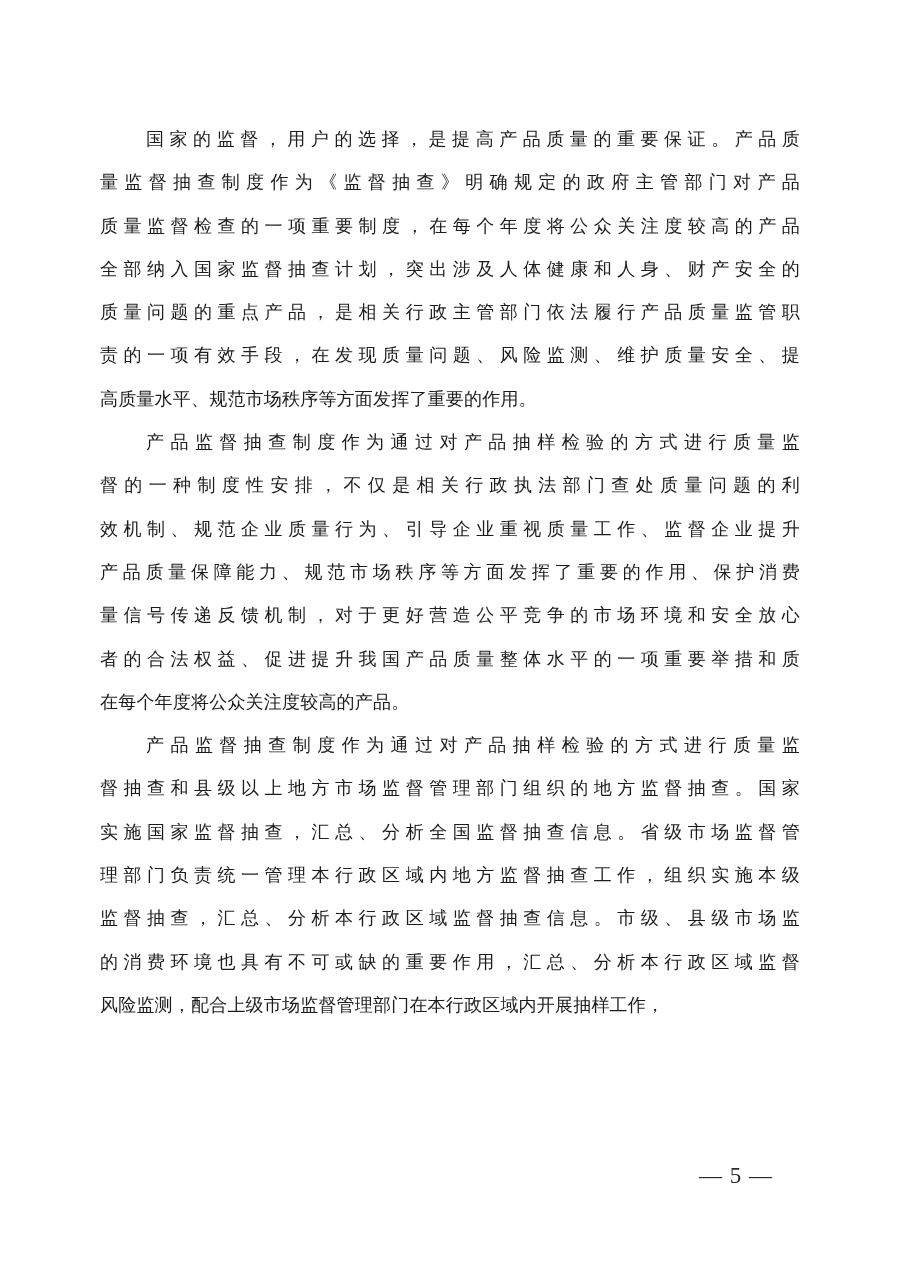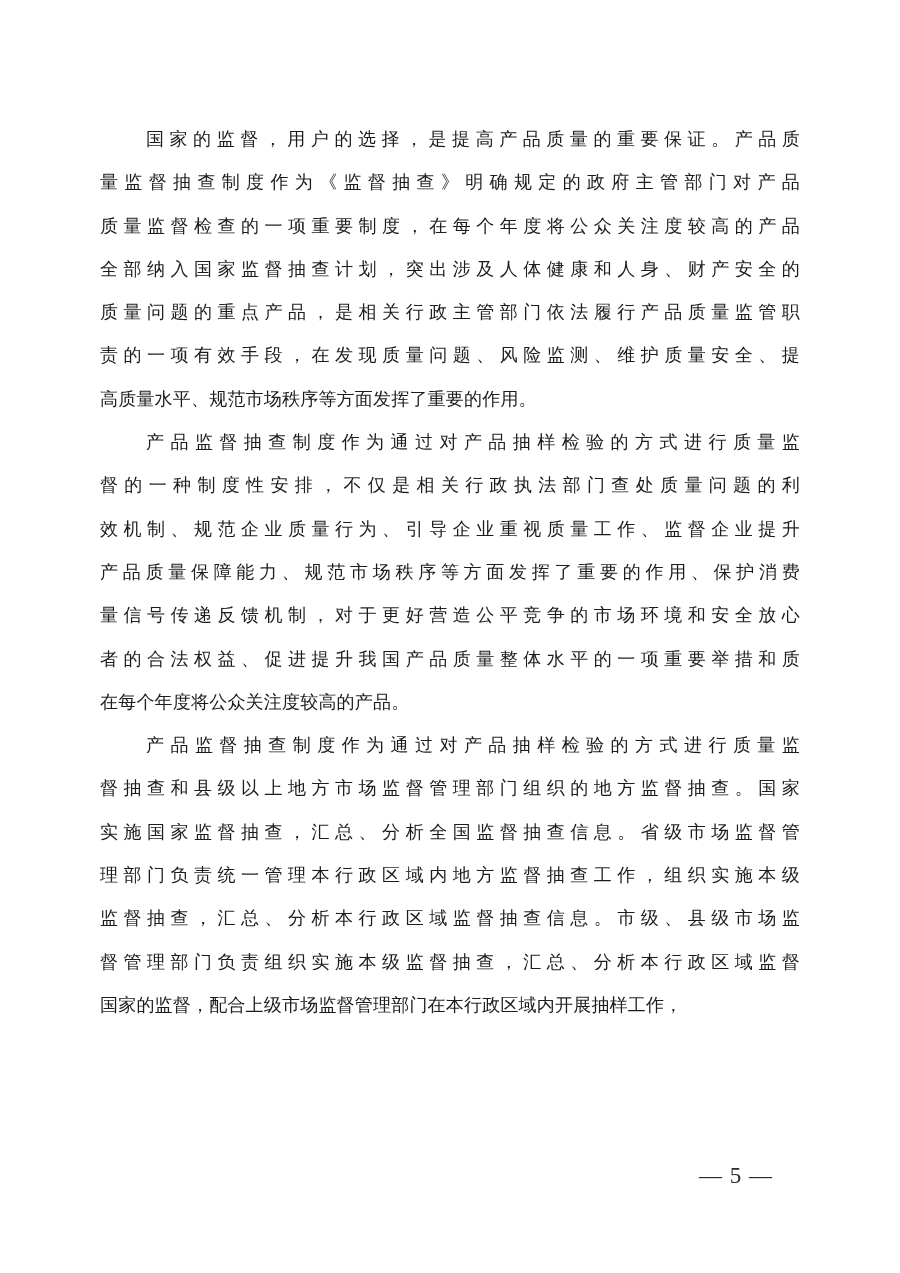--- a/index.html
+++ b/index.html
@@ -86,19 +86,19 @@
     <div class="line">者的合法权益、促进提升我国产品质量整体水平的一项重要举措和质</div>
     <div class="line end">在每个年度将公众关注度较高的产品。</div>
   </div>
 
   <div class="para">
     <div class="line indent">产品监督抽查制度作为通过对产品抽样检验的方式进行质量监</div>
     <div class="line">督抽查和县级以上地方市场监督管理部门组织的地方监督抽查。国家</div>
     <div class="line">实施国家监督抽查，汇总、分析全国监督抽查信息。省级市场监督管</div>
     <div class="line">理部门负责统一管理本行政区域内地方监督抽查工作，组织实施本级</div>
     <div class="line">监督抽查，汇总、分析本行政区域监督抽查信息。市级、县级市场监</div>
-    <div class="line">督管理部门负责组织实施本级监督抽查，汇总、分析本行政区域监督</div>
-    <div class="line overhang">国家的监督，配合上级市场监督管理部门在本行政区域内开展抽样工作，</div>
+    <div class="line">的消费环境也具有不可或缺的重要作用，汇总、分析本行政区域监督</div>
+    <div class="line overhang">风险监测，配合上级市场监督管理部门在本行政区域内开展抽样工作，</div>
   </div>
 
 </div>
 
 <div class="page-number">— 5 —</div>
 
 </body></html>

